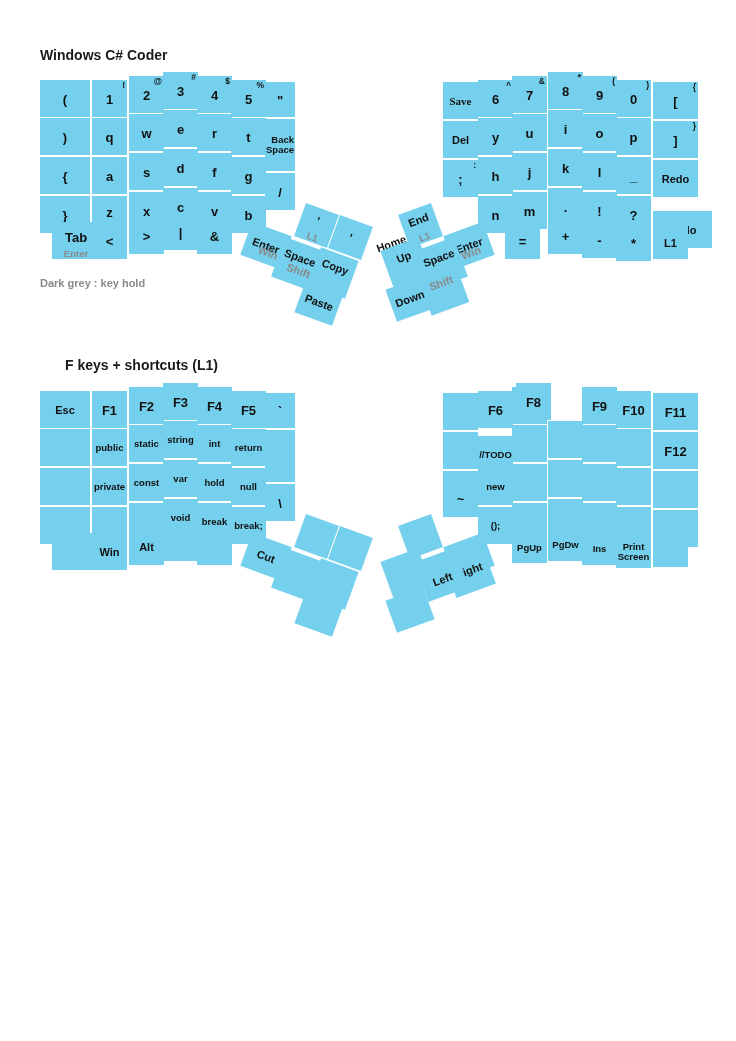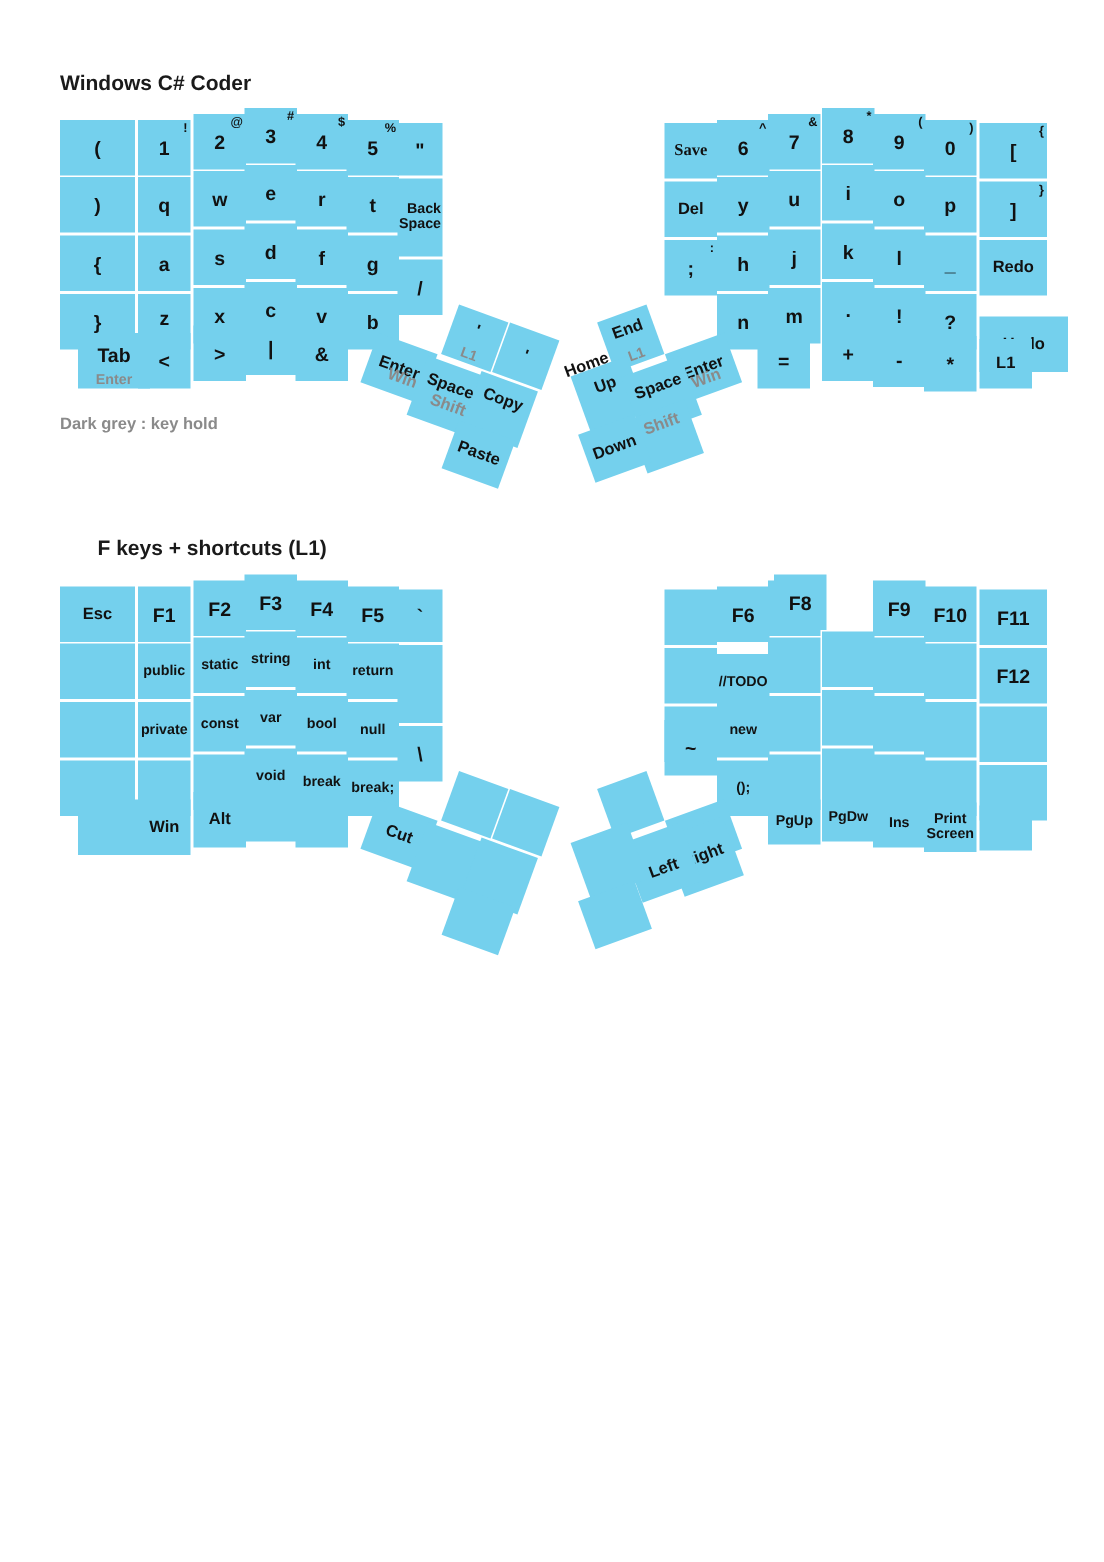--- a/index.html
+++ b/index.html
@@ -413,21 +413,21 @@
 <div class="key" style="left:92px; top:468px; width:35px; height:37px;">
   <span class="lbl c xs">private</span>
 </div>
 <div class="key" style="left:129px; top:464px; width:35px; height:37px;">
   <span class="lbl c xs">const</span>
 </div>
 <div class="key" style="left:163px; top:460px; width:35px; height:37px;">
   <span class="lbl c xs">var</span>
 </div>
 <div class="key" style="left:197px; top:464px; width:35px; height:37px;">
-  <span class="lbl c xs">bool</span>
+  <span class="lbl c xs">hold</span>
 </div>
 <div class="key" style="left:231px; top:468px; width:35px; height:37px;">
   <span class="lbl c xs">null</span>
 </div>
 <div class="key" style="left:265px; top:484px; width:30px; height:37px;">
   <span class="lbl c"></span>
 </div>
 
 <div class="key" style="left:40px; top:507px; width:50px; height:37px;">
   <span class="lbl c"></span>

